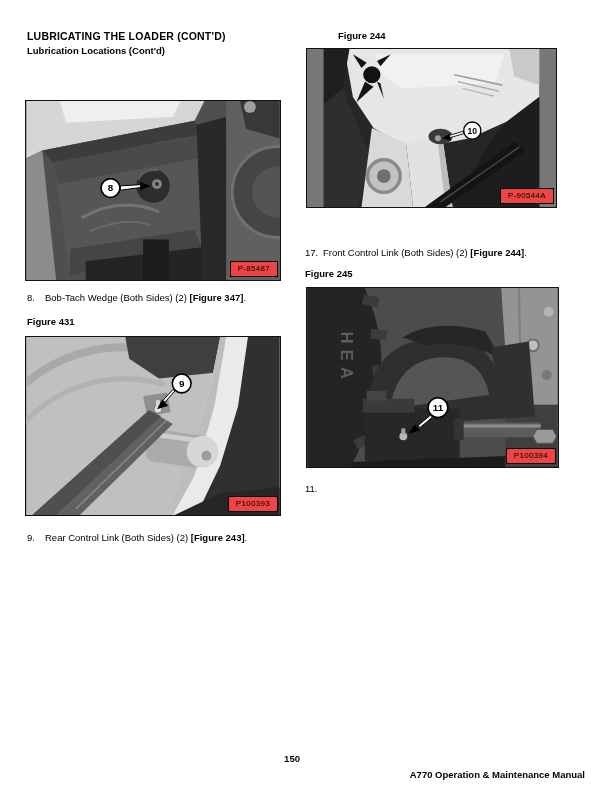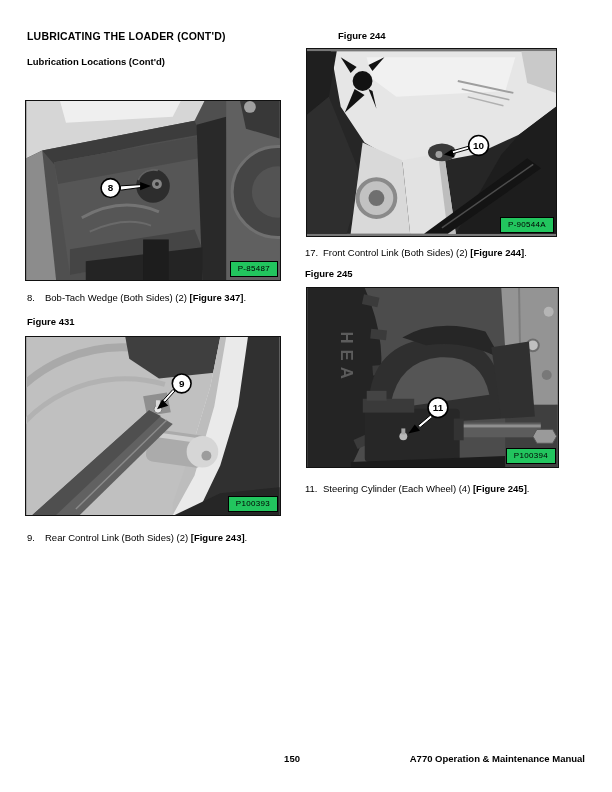--- a/index.html
+++ b/index.html
@@ -2,36 +2,36 @@
 <html><head>
 <meta charset="utf-8">
 <style>
   html,body{margin:0;padding:0;background:#e8e8e8;}
   .page{
     position:relative;width:612px;height:792px;background:#ffffff;
     font-family:"Liberation Sans", sans-serif;color:#000;overflow:hidden;
     margin:0 auto;
   }
   .hdr-title{position:absolute;left:27px;top:30px;font-size:10.5px;font-weight:bold;letter-spacing:.2px;}
-  .hdr-sub{position:absolute;left:27px;top:56px;font-size:9.5px;font-weight:bold;}
+  .hdr-sub{position:absolute;left:27px;top:45px;font-size:9.5px;font-weight:bold;}
   .fig-label{position:absolute;font-size:9.5px;font-weight:bold;}
   .frame{
     position:absolute;border:1px solid #111;background:#777;box-sizing:border-box;
   }
   .frame svg{position:absolute;left:0;top:0;width:100%;height:100%;display:block;}
   .photo-id{
-    position:absolute;right:2px;bottom:3px;background:#22c55e;border:1px solid #000;
+    position:absolute;right:2px;bottom:3px;background:#ef4444;border:1px solid #000;
     font-size:8px;line-height:1;padding:3px 7px;letter-spacing:.3px;z-index:5;
   }
   .caption{position:absolute;font-size:9.5px;display:flex;line-height:1.2;}
   .cap-num{flex:none;width:18px;}
   .cap-ref{font-weight:bold;}
   .footer{position:absolute;left:27px;right:27px;top:753px;height:14px;font-size:9.5px;font-weight:bold;}
   .page-num{position:absolute;left:47.5%;transform:translateX(-50%);}
-  .manual-name{position:absolute;right:0;}
+  .manual-name{position:absolute;right:0;margin-top:16px;}
   .badge-circle{fill:#fff;stroke:#000;stroke-width:1.6;}
   .badge-num{font:bold 10px "Liberation Sans",sans-serif;text-anchor:middle;fill:#000;}
   .arrow-shaft{fill:#fff;stroke:#000;stroke-width:1;}
   .arrow-head{fill:#000;}
 </style>
 </head>
 <body>
 
 <div class="page">
 
@@ -119,21 +119,21 @@
     </svg>
     <div class="photo-id">P100393</div>
   </div>
   <div class="caption" style="left:27px;top:532px;width:280px;">
     <span class="cap-num">9.</span>
     <span><span>Rear Control Link (Both Sides) (2)</span>
       <span class="cap-ref">[Figure 243]</span><span>.</span></span>
   </div>
 
   <div class="fig-label" style="left:307px;top:30px;padding-left:31px;">Figure 244</div>
-  <div class="frame" style="left:306px;top:48px;width:251px;height:189px;">
+  <div class="frame" style="left:306px;top:48px;width:251px;height:160px;">
     <svg viewBox="0 0 251 184">
       <g>
         <rect width="251" height="184" fill="#262626"></rect>
         <polygon points="0,0 251,0 251,56 214,84 170,104 128,112 92,112 58,92 34,56 24,0" fill="#e6e6e6"></polygon>
         <polygon points="60,6 210,6 200,40 90,46 66,28" fill="#f4f4f4" opacity="0.75"></polygon>
         <polygon points="216,0 251,0 251,42 222,32" fill="#c9c9c9"></polygon>
         <line x1="152" y1="30" x2="208" y2="42" stroke="#9e9e9e" stroke-width="2"></line>
         <line x1="156" y1="38" x2="204" y2="49" stroke="#a8a8a8" stroke-width="1.5"></line>
         <line x1="162" y1="46" x2="198" y2="55" stroke="#b0b0b0" stroke-width="1.5"></line>
         <polygon points="0,0 30,0 22,46 0,64" fill="#1f1f1f"></polygon>
@@ -214,22 +214,20 @@
       </g>
       <g>
         <circle class="badge-circle" cx="132" cy="121" r="10"></circle>
         <text class="badge-num" x="132" y="124.5">11</text>
       </g>
     </svg>
     <div class="photo-id">P100394</div>
   </div>
   <div class="caption" style="left:305px;top:483px;width:285px;">
     <span class="cap-num">11.</span>
-    <span><span>Steering Cylinder (Each Wheel) (4)</span>
-      <span class="cap-ref">[Figure 245]</span><span>.</span></span>
   </div>
 
   <div class="footer">
     <span class="page-num">150</span>
     <span class="manual-name">A770 Operation &amp; Maintenance Manual</span>
   </div>
 
 </div>
 
 </body></html>

